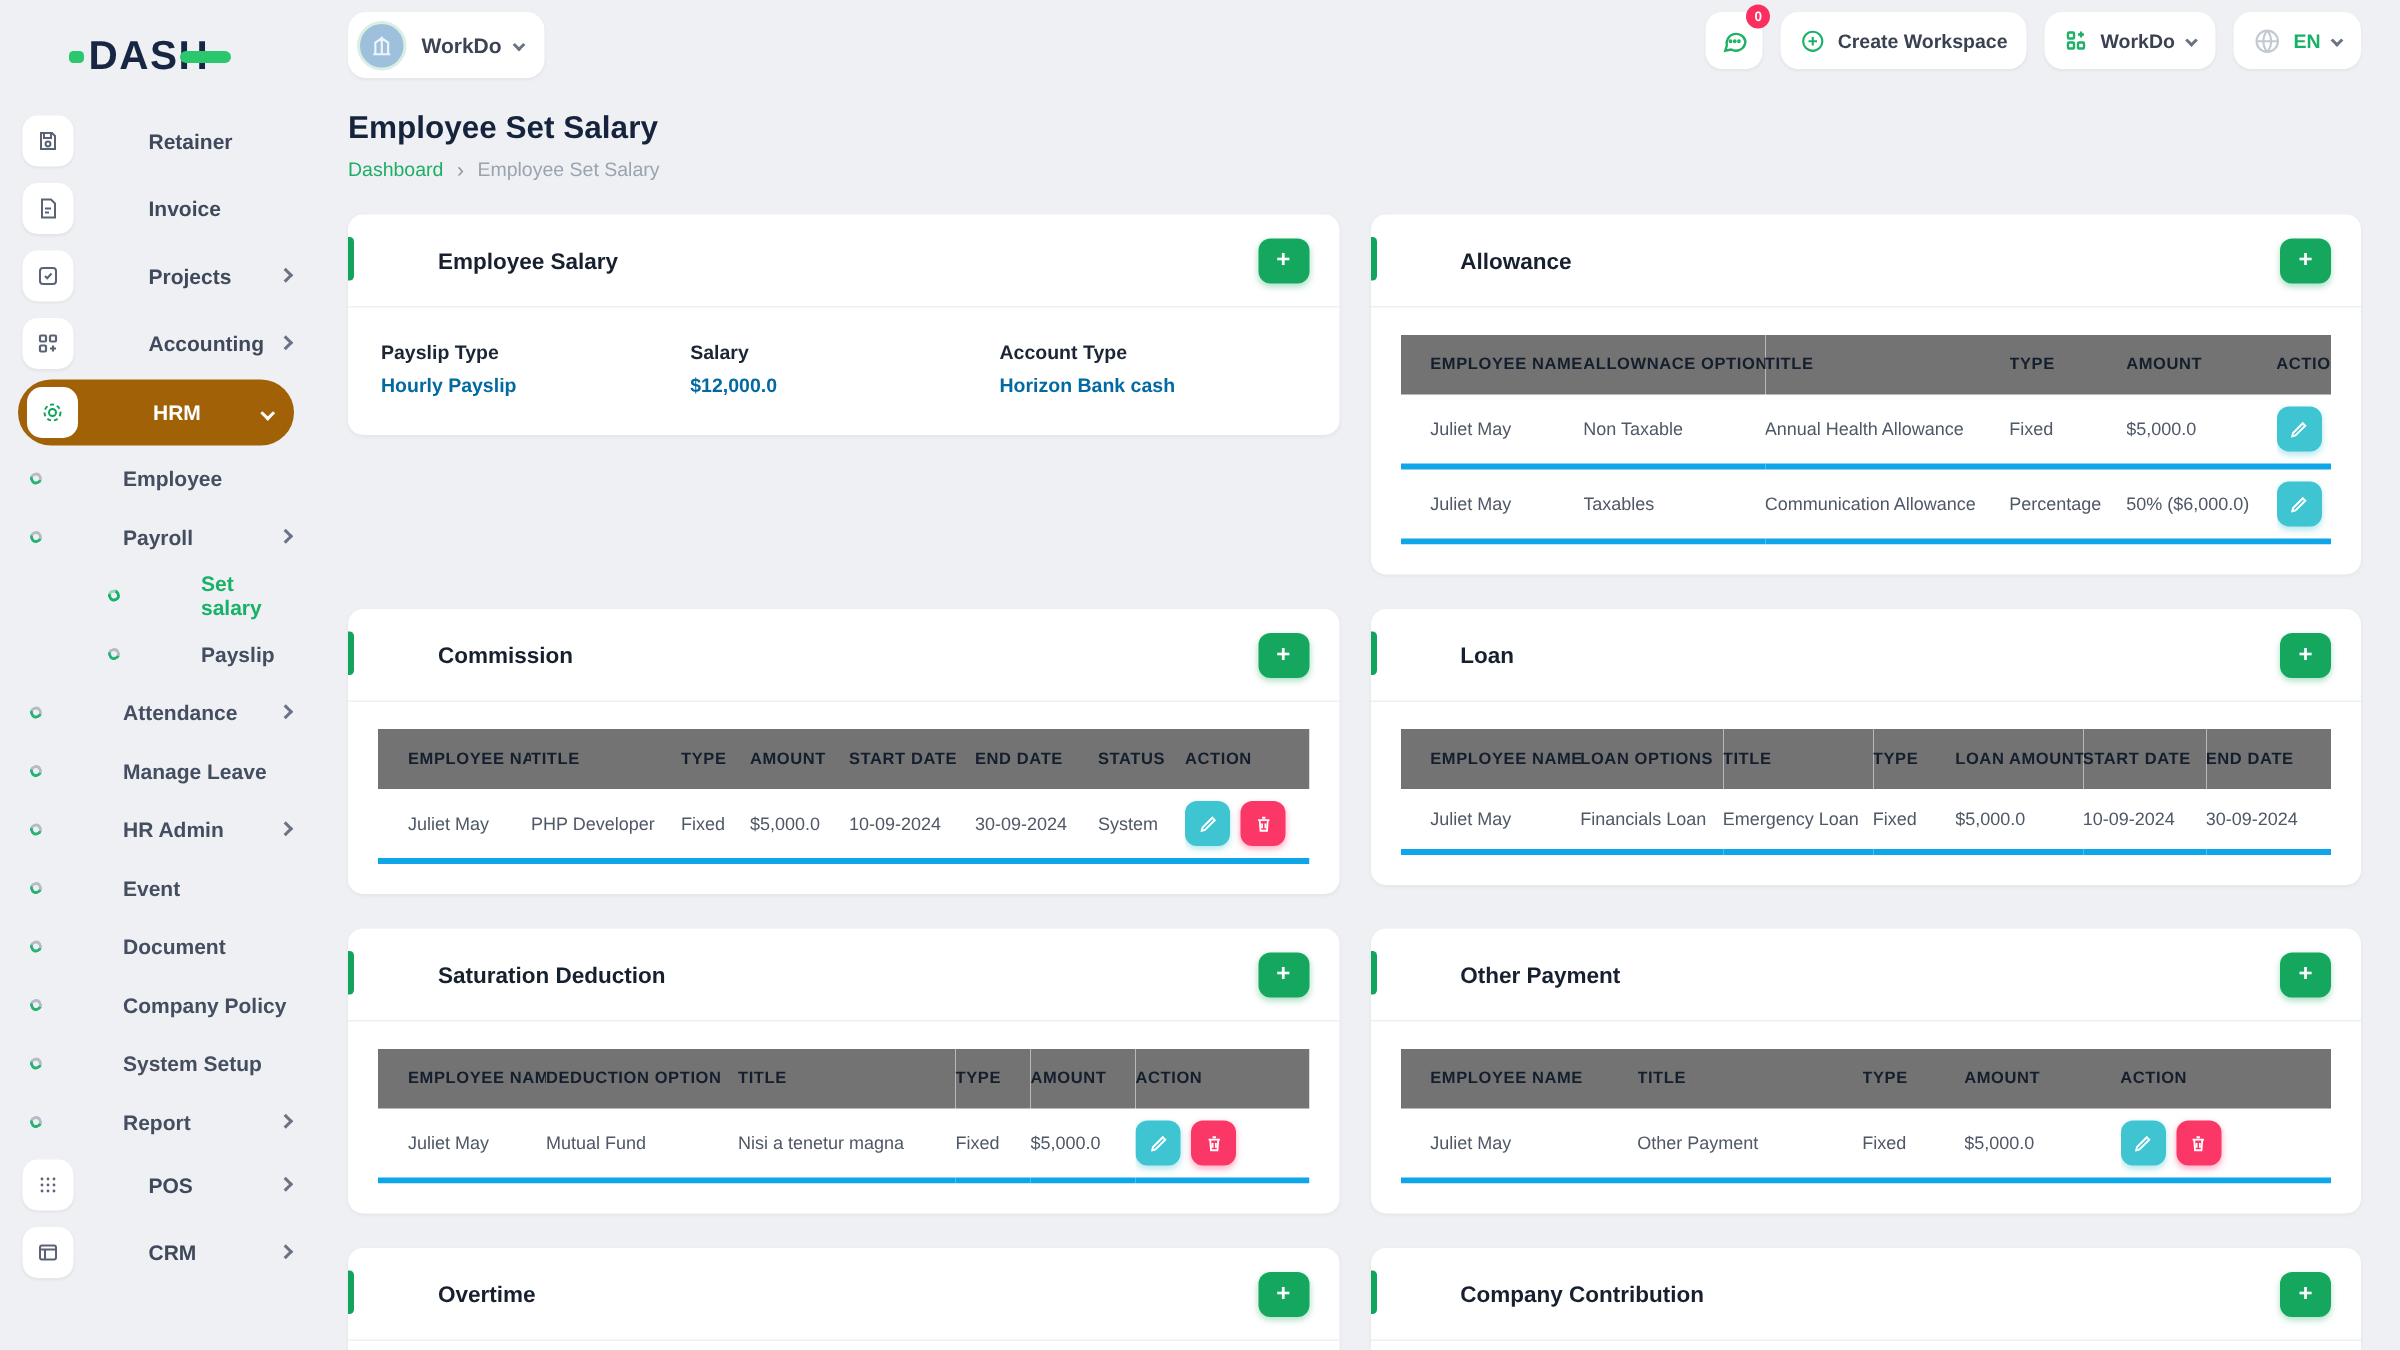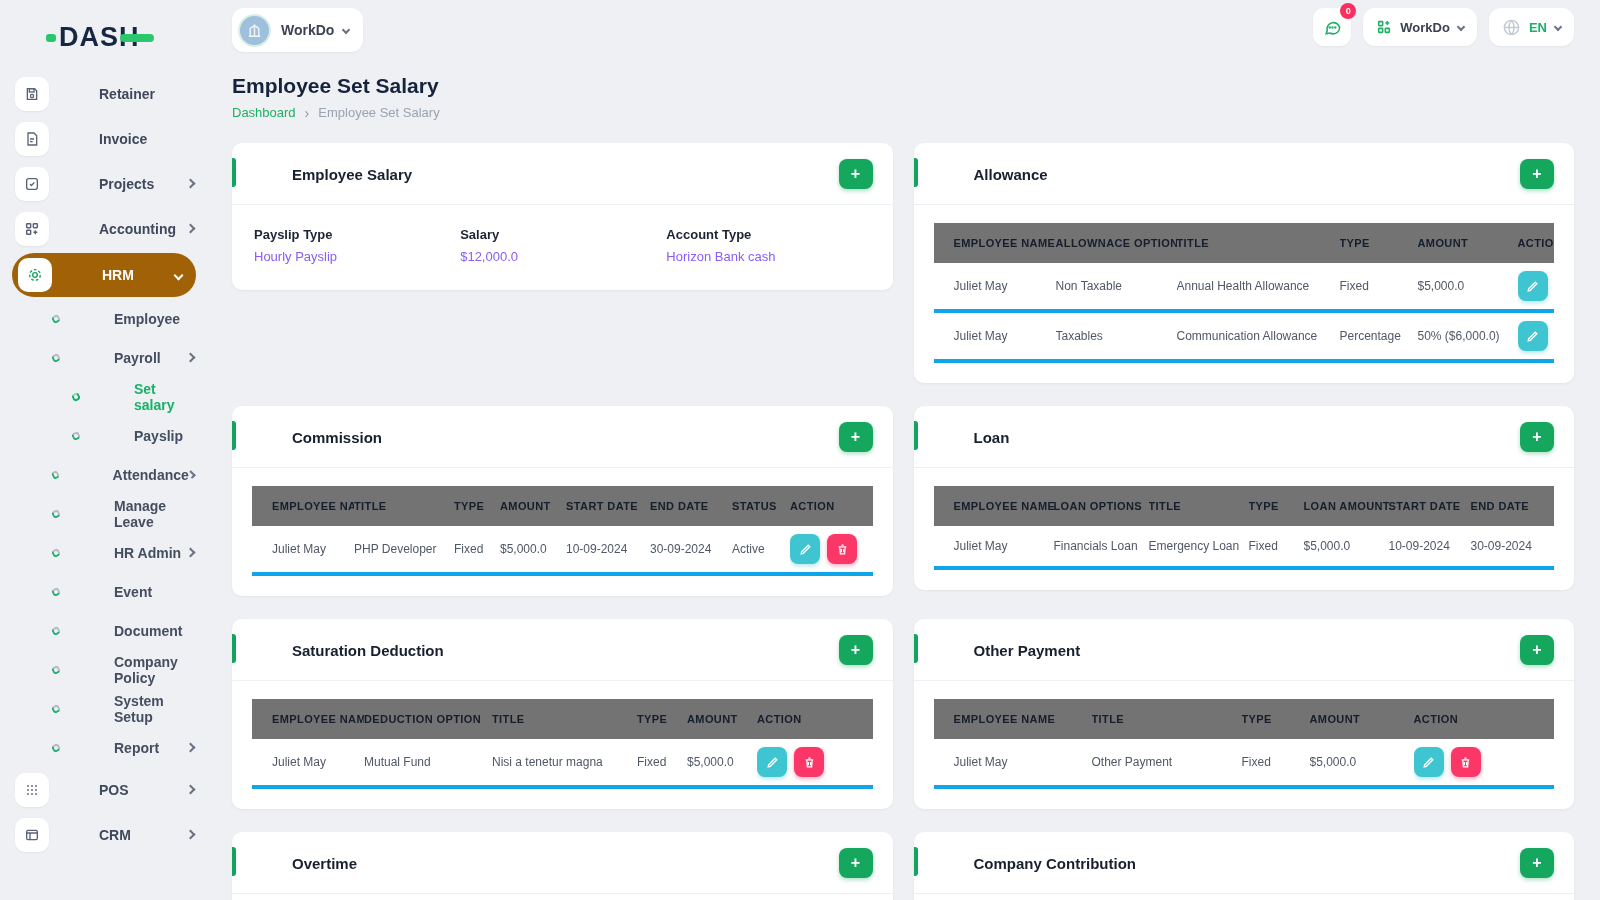--- a/index.html
+++ b/index.html
@@ -22,21 +22,21 @@
   .tile { width:34px; height:34px; background:#fff; border-radius:10px; display:flex; align-items:center; justify-content:center; box-shadow:0 1px 2px rgba(20,30,50,.06); margin-right:10px; color:#5a6375; }
   .tile svg { width:16px; height:16px; }
   .side-label { font-size:14px; font-weight:600; color:#40495b; flex:1;margin-left:40px; }
   .chev { width:7px; height:7px; border-right:2px solid #6a7384; border-bottom:2px solid #6a7384; display:inline-block; }
   .chev.right { transform:rotate(-45deg); }
   .chev.down  { transform:rotate(45deg); }
   .side-item.active-main { background:#a16207; border-radius:24px; margin:2px 14px 2px 12px; padding:0 14px 0 6px; height:44px; }
   .side-item.active-main .tile { background:#fff; color:#12a45c; box-shadow:none; }
   .side-item.active-main .side-label { color:#fff; }
   .side-item.active-main .chev { border-color:#fff; }
-  .side-item.lvl-sub { padding-left:52px; height:39px; }
+  .side-item.lvl-sub { padding-left:20px; height:39px; }
   .side-item.lvl-subsub { padding-left:72px; height:39px; }
   .bullet { width:8px; height:8px; border-radius:50%; border:2px solid #b6bcc6; border-left-color:#27b273; border-bottom-color:#27b273; transform:rotate(-25deg); margin-right:14px; }
   .lvl-sub .side-label, .lvl-subsub .side-label { font-weight:600; font-size:14px; color:#454e60; }
   .side-item.active-sub .side-label { color:#17b267; }
   .side-item.active-sub .bullet { border-color:#17b267; border-top-color:#8fd9b6; }
 
   
   .main { flex:1; padding:8px 26px 0 22px; height:900px; overflow:hidden; }
 
   .topbar { display:flex; align-items:flex-start; justify-content:space-between; }
@@ -62,21 +62,21 @@
   .grid { display:grid; grid-template-columns:1fr 1fr; column-gap:21px; row-gap:23px; margin-top:23px; align-items:start; }
   .card { background:#fff; border-radius:10px; box-shadow:0 1px 3px rgba(20,30,50,.05); overflow:hidden; }
   .card-header { position:relative; display:flex; align-items:center; justify-content:space-between; padding:16px 20px 15px 22px; border-bottom:1px solid #edf0f3; }
   .card-header::before { content:""; position:absolute; left:0; top:15px; width:4px; height:29px; background:#12a45c; border-radius:0 3px 3px 0; }
   .card-title { font-size:15px; font-weight:bold; color:#16202e;margin-left:38px; }
   .plus-btn { width:34px; height:30px; border:none; border-radius:8px; background:#16a75e; color:#fff; font-size:16px; font-weight:bold; line-height:1; cursor:pointer; box-shadow:0 2px 4px rgba(22,167,94,.35); }
 
   .fields { display:flex; padding:22px 20px 26px 22px; }
   .field { flex:1; }
   .field-label { font-size:13px; font-weight:bold; color:#1b2534; }
-  .field-value { font-size:13px; color:#8b5cf6; margin-top:7px; }
+  .field-value { font-size:13px; color:#0369a1; margin-top:7px;font-weight:bold; }
 
   .table-wrap { margin:18px 20px 20px 20px; overflow:hidden; }
   table.data-table { border-collapse:collapse; table-layout:fixed; width:100%; }
   .data-table th { background:#737373; font-size:11px; font-weight:bold; color:#141e2c; letter-spacing:.4px; text-align:left; padding:14px 8px 14px 0; white-space:nowrap; overflow:hidden; }
   .data-table td { font-size:12px; color:#4f5866; padding:13px 8px 13px 0; white-space:nowrap; overflow:hidden; border-bottom:4px solid #0ea5e9; vertical-align:middle; }
   .data-table th:first-child, .data-table td:first-child { padding-left:20px; }
   .data-table td.actions { padding-top:8px; padding-bottom:8px; }
   .act-btn { width:30px; height:30px; border:none; border-radius:8px; color:#fff; cursor:pointer; margin-right:7px; display:inline-flex; align-items:center; justify-content:center; vertical-align:middle; }
   .act-btn svg { width:13px; height:13px; }
   .act-edit { background:#3fc4d2; box-shadow:0 2px 4px rgba(63,196,210,.4); }
@@ -251,20 +251,27 @@
 
     <div class="top-right">
       <div class="pill icon-btn">
         <svg width="19" height="19" viewBox="0 0 24 24" fill="none" stroke="#1fb068" stroke-width="2">
             <path d="M21 12a8 8 0 0 1-8 8c-1.4 0-2.8-.3-4-1l-5 1 1.3-4.2A8 8 0 1 1 21 12z"></path>
             <circle cx="8.5" cy="12" r=".6" fill="#1fb068"></circle>
             <circle cx="12" cy="12" r=".6" fill="#1fb068"></circle>
             <circle cx="15.5" cy="12" r=".6" fill="#1fb068"></circle>
           </svg>
         <span class="badge">0</span>
+      </div>
+      <div class="pill top-btn">
+        <svg width="17" height="17" viewBox="0 0 24 24" fill="none" stroke="#1fb068" stroke-width="2">
+            <circle cx="12" cy="12" r="9"></circle>
+            <path d="M12 8v8M8 12h8"></path>
+          </svg>
+        <span>Create Workspace</span>
       </div>
       <div class="pill top-btn">
         <svg width="16" height="16" viewBox="0 0 24 24" fill="none" stroke="#1fb068" stroke-width="2.4">
             <rect x="4" y="4" width="6" height="6" rx="1"></rect>
             <rect x="4" y="14" width="6" height="6" rx="1"></rect>
             <rect x="14" y="14" width="6" height="6" rx="1"></rect>
             <path d="M17 3v6M14 6h6"></path>
           </svg>
         <span>WorkDo</span>
         <span class="chev down"></span>
@@ -377,21 +384,21 @@
               </tr>
             </thead>
             <tbody>
               <tr>
                 <td>Juliet May</td>
                 <td>PHP Developer</td>
                 <td>Fixed</td>
                 <td>$5,000.0</td>
                 <td>10-09-2024</td>
                 <td>30-09-2024</td>
-                <td>Active</td>
+                <td>System</td>
                 <td class="actions"><button class="act-btn act-edit">
                     <svg viewBox="0 0 24 24" fill="none" stroke="#fff" stroke-width="2.4">
                       <path d="M4 20l4-1L20 7l-3-3L5 16l-1 4z"></path>
                     </svg>
                   </button><button class="act-btn act-delete">
                     <svg viewBox="0 0 24 24" fill="none" stroke="#fff" stroke-width="2.2">
                       <path d="M5 7h14M10 4h4M7 7l1 13h8l1-13M10 11v6M14 11v6"></path>
                     </svg>
                   </button></td>
               </tr>

